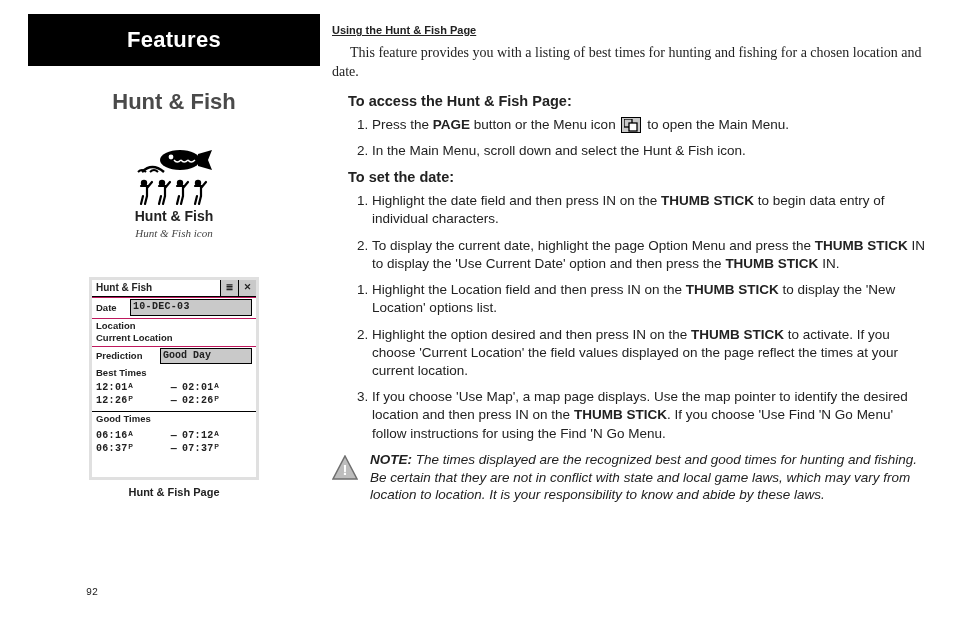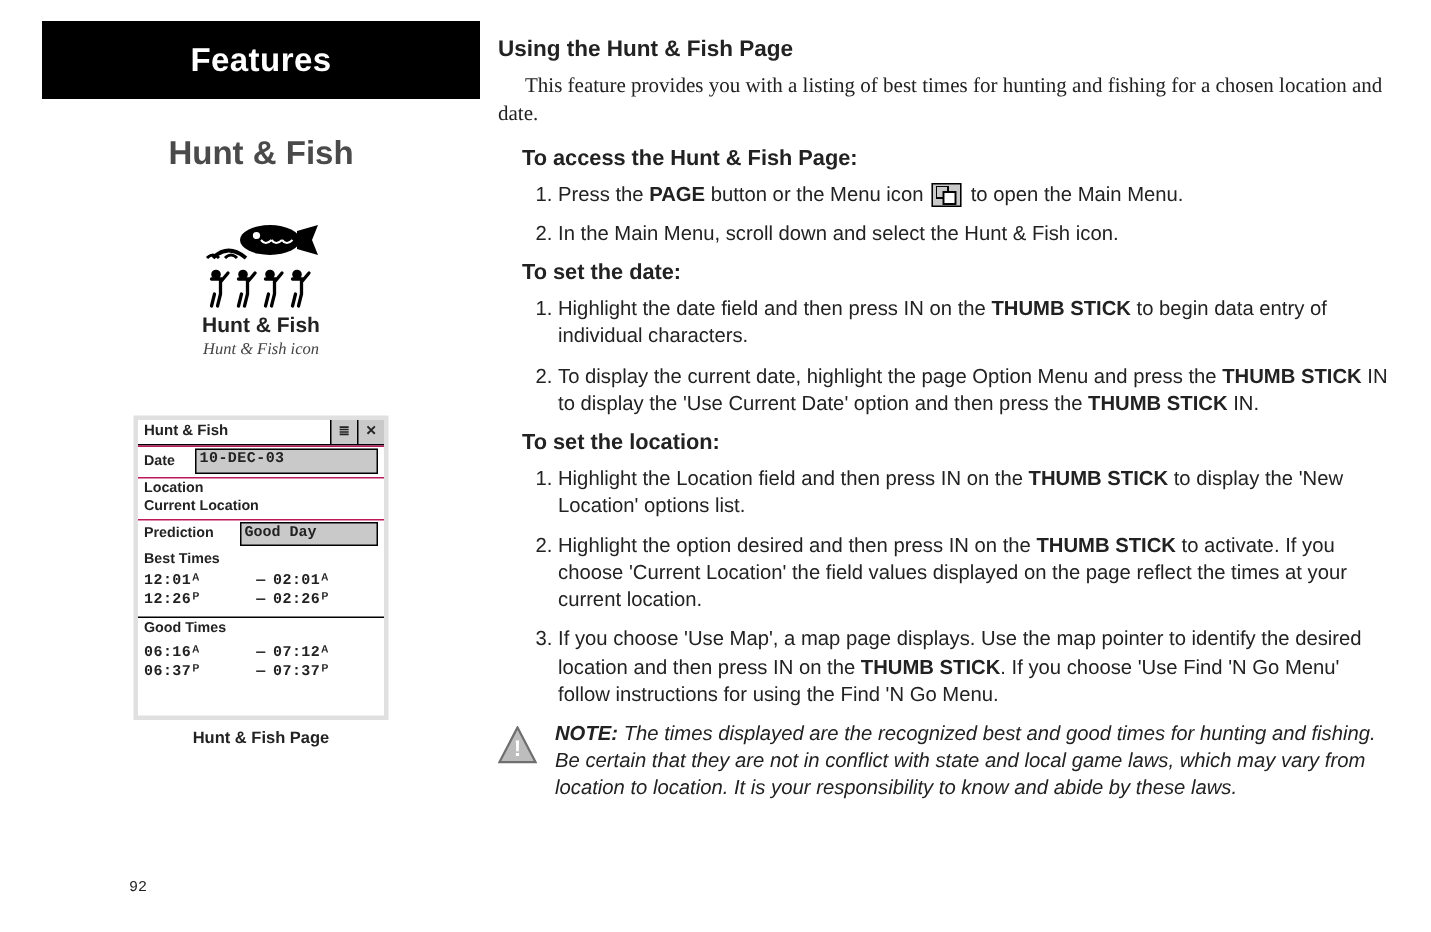--- a/index.html
+++ b/index.html
@@ -167,21 +167,22 @@
     font-size: 10px;
     font-family: Liberation Mono, monospace;
   }
 
   .right-col {
     padding-top: 24px;
     font-family: "Helvetica Neue", Arial, sans-serif;
   }
   .h1 {
     font-weight: 700;
-    font-size: 15px;
+    text-decoration: underline;
+    font-size: 11px;
     margin-bottom: 6px;
   }
   .serif { font-family: Georgia, "Times New Roman", serif; }
   .intro {
     font-size: 14px;
     line-height: 1.35;
     margin-bottom: 10px;
   }
   .intro .indent { display: inline-block; width: 18px; }
   .block { margin-left: 16px; margin-bottom: 8px; }
@@ -349,21 +350,20 @@
         <li>
           <span>Highlight the date field and then press IN on the </span><span class="b">THUMB STICK</span><span> to begin data entry of individual characters.</span>
         </li>
         <li>
           <span>To display the current date, highlight the page Option Menu and press the </span><span class="b">THUMB STICK</span><span> IN to display the 'Use Current Date' option and then press the </span><span class="b">THUMB STICK</span><span> IN.</span>
         </li>
       </ol>
     </div>
 
     <div class="block">
-      <div class="h2">To set the location:</div>
       <ol class="steps">
         <li>
           <span>Highlight the Location field and then press IN on the </span><span class="b">THUMB STICK</span><span> to display the 'New Location' options list.</span>
         </li>
         <li>
           <span>Highlight the option desired and then press IN on the </span><span class="b">THUMB STICK</span><span> to activate.  If you choose 'Current Location' the field values displayed on the page reflect the times at your current location.</span>
         </li>
         <li>
           <span>If you choose 'Use Map', a map page displays.  Use the map pointer to identify the desired location and then press IN on the </span><span class="b">THUMB STICK</span><span>.  If you choose 'Use Find 'N Go Menu' follow instructions for using the Find 'N Go Menu.</span>
         </li>

